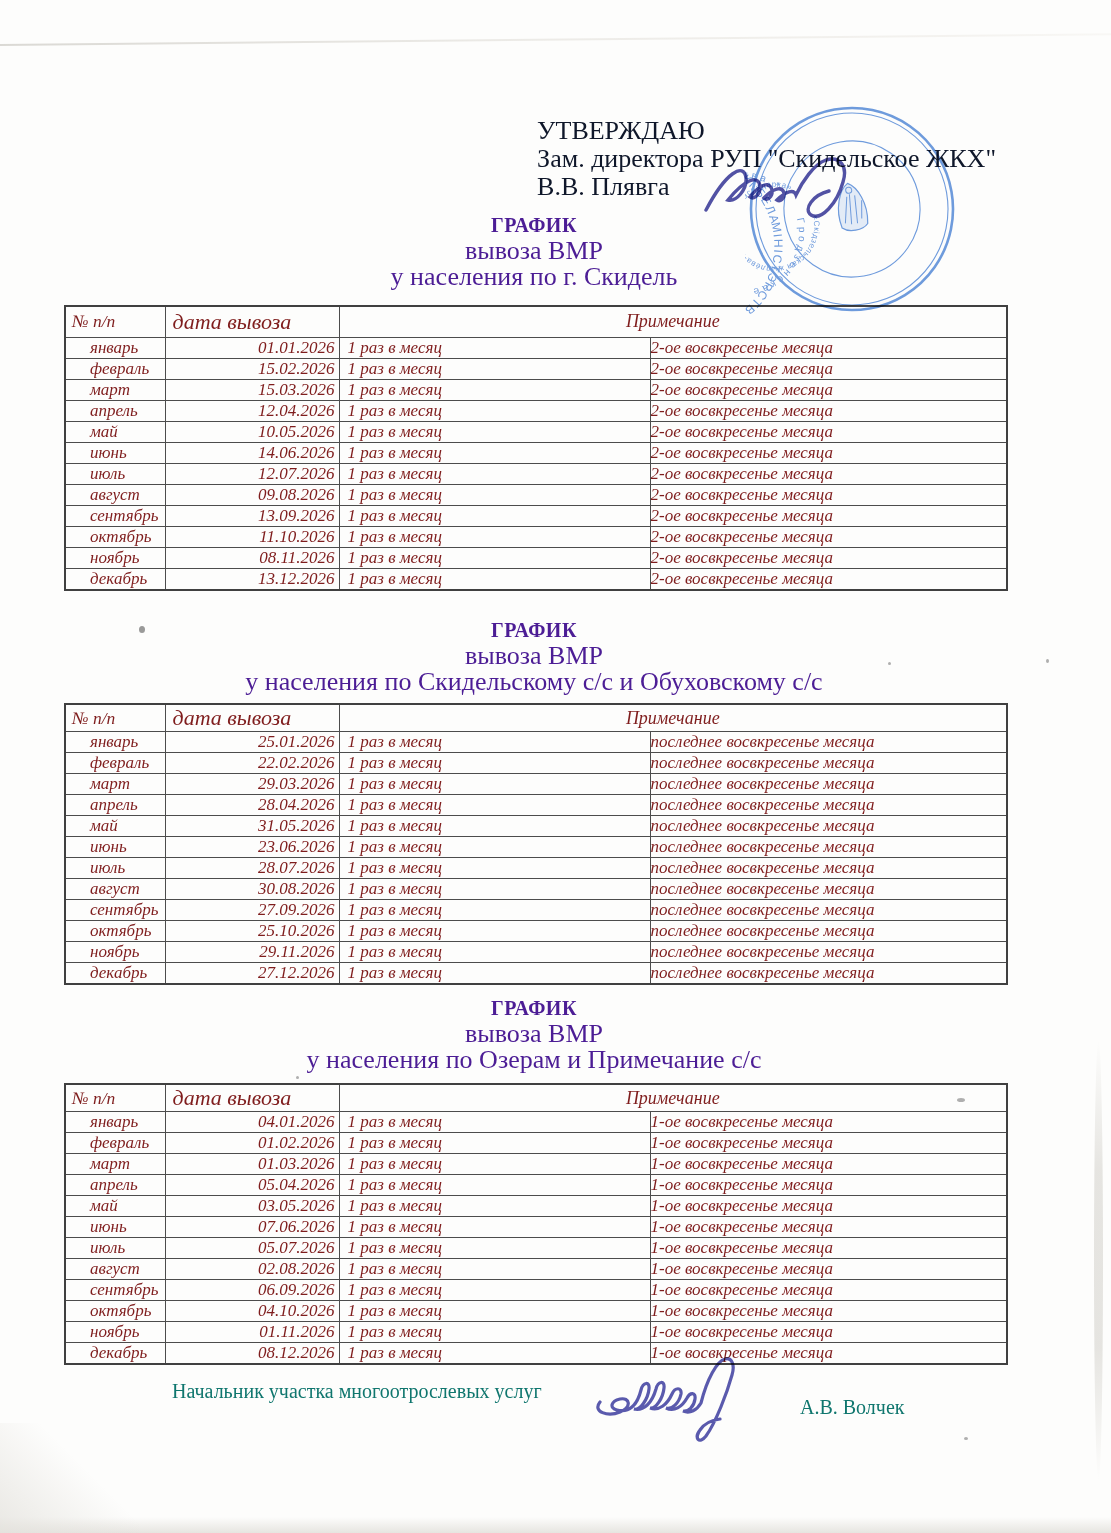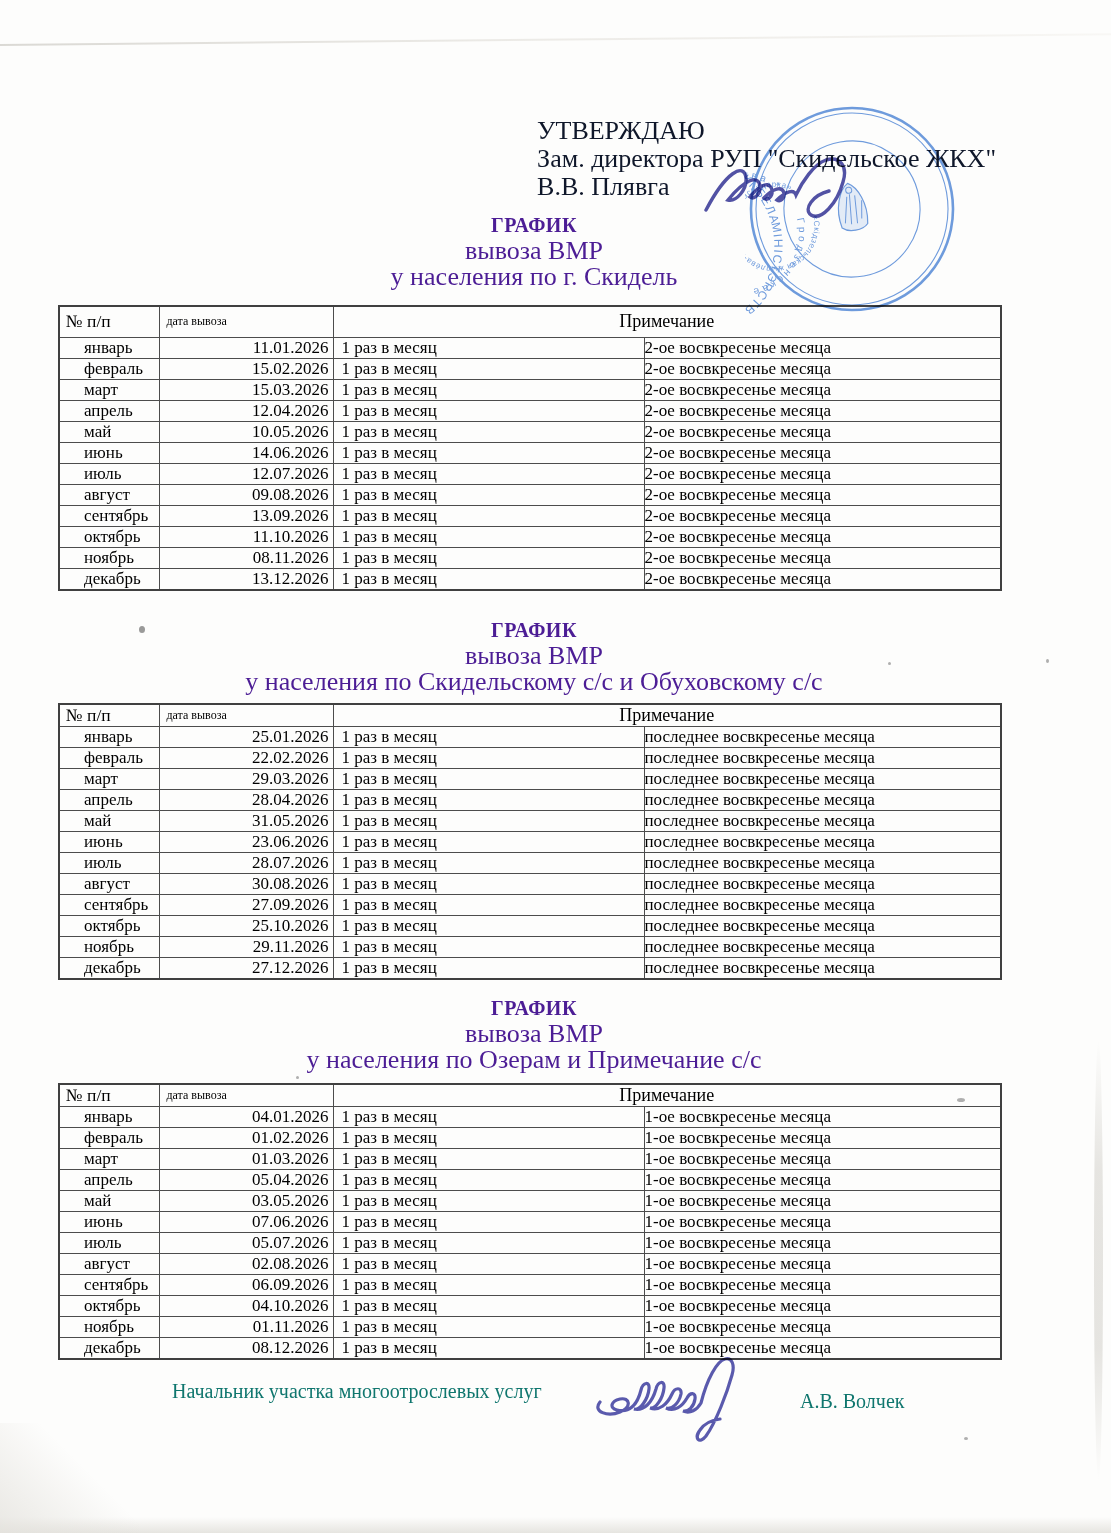--- a/index.html
+++ b/index.html
@@ -41,43 +41,43 @@
   .sig-top { position: absolute; left: 700px; top: 150px; width: 185px; height: 80px;
              z-index: 3; mix-blend-mode: multiply; }
   .sig-bottom { position: absolute; left: 590px; top: 1356px; width: 180px; height: 92px;
                 z-index: 3; mix-blend-mode: multiply; }
   
   .title-block { position: absolute; left: 63px; width: 942px; text-align: center; color: #4c1d95; }
   .title-block .t-main { font-size: 20px; font-weight: bold; letter-spacing: .5px; line-height: 26px; }
   .title-block .t-sub  { font-size: 26px; line-height: 26px; }
   
   table.sched {
-    position: absolute; left: 58px; width: 942px;
+    position: absolute; left: 64px; width: 942px;
     border-collapse: collapse; table-layout: fixed;
-    font-size: 17px; color: #000000;
+    font-size: 17px; color: #7f1d1d; font-style: italic;
   }
   table.sched th, table.sched td { border: 1.6px solid #4c4c4c; font-weight: normal; overflow: hidden; white-space: nowrap; }
   table.sched { border: 2.2px solid #404040; }
   th.h-num  { text-align: left; padding-left: 6px; font-size: 17.5px; }
-  th.h-date { text-align: left; padding-left: 7px; font-size: 12px; }
+  th.h-date { text-align: left; padding-left: 7px; font-size: 22px; }
   th.h-note { text-align: center; font-size: 18px; }
   td.c-month     { text-align: left;  padding-left: 24px; }
   td.c-date      { text-align: right; padding-right: 4px; }
   td.c-frequency { text-align: left;  padding-left: 8px; }
   td.c-note      { text-align: left;  }
   #tbl1 thead th { height: 31px; }
   #tbl1 tbody td { height: 21px; }
   #tbl2 thead th, #tbl3 thead th { height: 22px; }
   #tbl2 tbody td, #tbl3 tbody td { height: 20px; }
   #tbl1 { top: 305px; } #tbl2 { top: 703px; } #tbl3 { top: 1083px; }
   #title1 { top: 212px; } #title2 { top: 617px; } #title3 { top: 995px; }
   
   .footer { position: absolute; left: 63px; top: 1378px; width: 1000px; height: 90px; font-size: 20px; color: #0f766e; }
   .footer .pos-label { position: absolute; left: 109px; top: 2px; }
-  .footer .sig-name  { position: absolute; left: 737px; top: 12px; }
+  .footer .sig-name  { position: absolute; left: 737px; top: 18px; }
 </style>
 </head>
 <body>
 
 <div class="scan-edge-top"></div>
 <div class="scan-edge-right"></div>
 <div class="scan-edge-bottom"></div>
 <div class="scan-corner-bl"></div>
 <div class="speck" style="left:139px;top:626px;width:6px;height:7px;opacity:.7"></div>
 <div class="speck" style="left:888px;top:662px;width:3px;height:3px"></div>
@@ -141,21 +141,21 @@
   <thead>
     <tr>
       <th class="h-num">№ п/п</th>
       <th class="h-date">дата вывоза</th>
       <th class="h-note" colspan="2">Примечание</th>
     </tr>
   </thead>
   <tbody>
       <tr>
         <td class="c-month">январь</td>
-        <td class="c-date">11.01.2026</td>
+        <td class="c-date">01.01.2026</td>
         <td class="c-frequency">1 раз в месяц</td>
         <td class="c-note">2-ое восвкресенье месяца</td>
       </tr>
       <tr>
         <td class="c-month">февраль</td>
         <td class="c-date">15.02.2026</td>
         <td class="c-frequency">1 раз в месяц</td>
         <td class="c-note">2-ое восвкресенье месяца</td>
       </tr>
       <tr>

